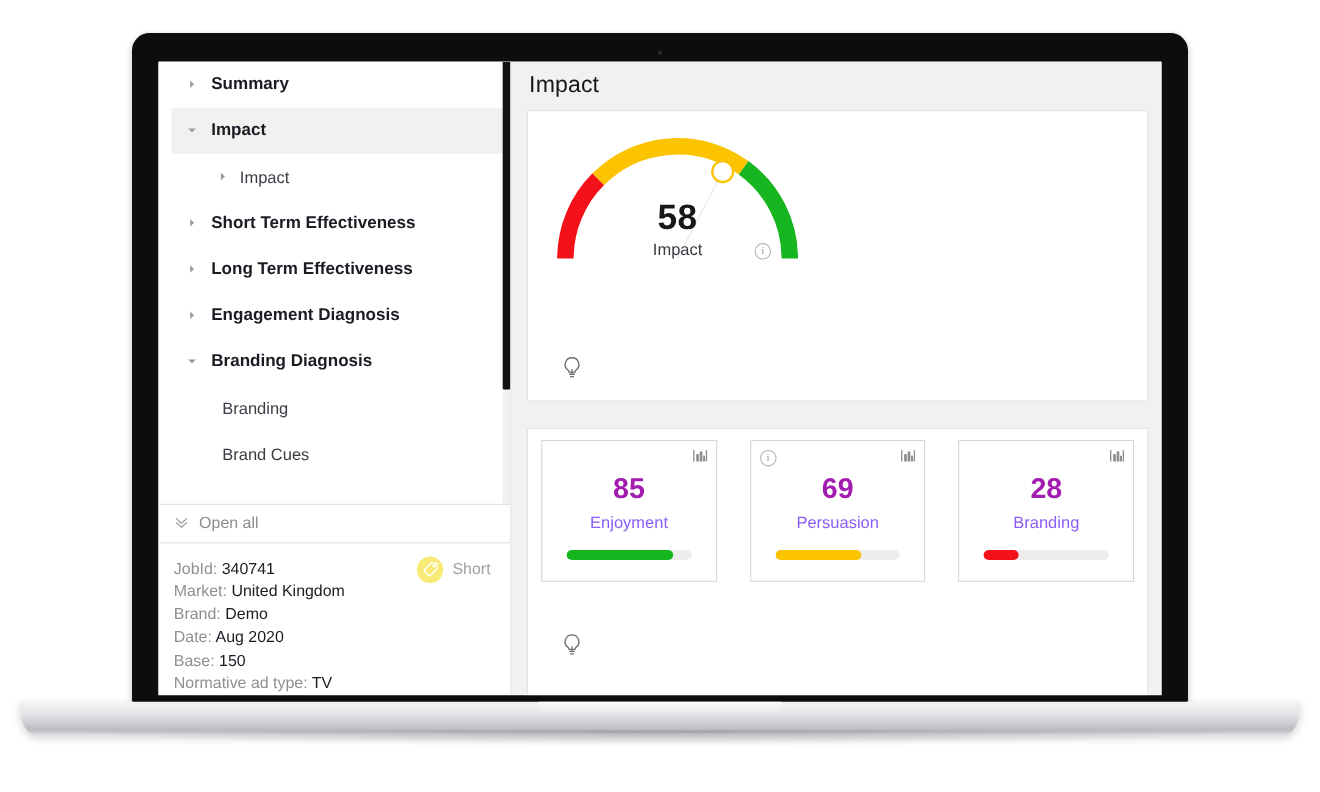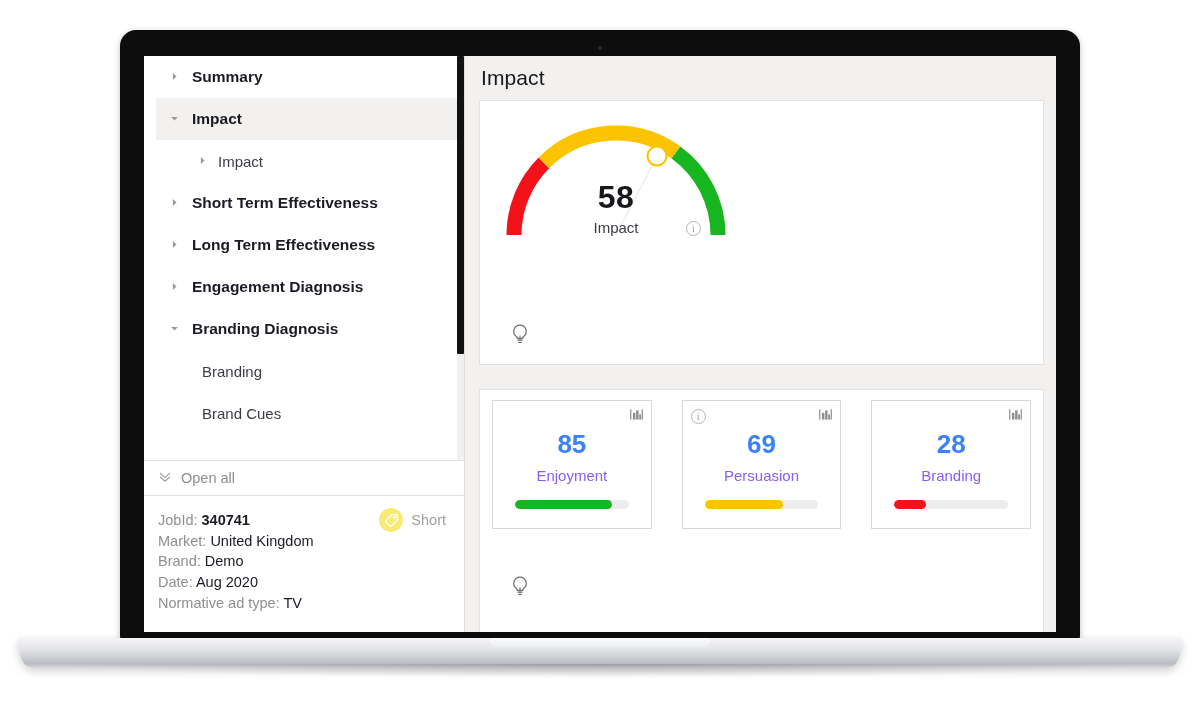--- a/index.html
+++ b/index.html
@@ -157,21 +157,21 @@
     box-sizing: border-box;
   }
   .meta-row {
     font-size: 14.5px;
     line-height: 20.7px;
     color: #1b1b24;
     white-space: nowrap;
   }
   .meta-key { color: #8f8f8f; }
   .meta-val { color: #1b1b24; }
-  .meta-row.bold .meta-val { font-weight: 700; margin-top: 24px; }
+  .meta-row.bold .meta-val { font-weight: 400; margin-top: 24px; }
 
   .tags-btn {
     position: absolute;
     right: 18px;
     top: 12px;
     display: flex;
     align-items: center;
     cursor: pointer;
   }
   .tag-badge {
@@ -293,21 +293,21 @@
   }
   .metric-icon-tr { position: absolute; right: 7px; top: 6px; cursor: pointer; }
   .metric-icon-tl { position: absolute; left: 8px; top: 8px; }
   .metric-value {
     position: absolute;
     left: 0; right: 0;
     top: 28px;
     text-align: center;
     font-size: 26px;
     font-weight: 700;
-    color: #3b82f6;
+    color: #a21caf;
   }
   .metric-name {
     position: absolute;
     left: 0; right: 0;
     top: 66px;
     text-align: center;
     font-size: 15px;
     color: #8b5cf6;
   }
   .metric-bar {
@@ -405,20 +405,21 @@
         </span>
         <span>Open all</span>
       </div>
 
       <div class="meta-panel">
         <div id="meta-list">
             <div class="meta-row bold"><span class="meta-key">JobId:</span> <span class="meta-val">340741</span></div>
             <div class="meta-row"><span class="meta-key">Market:</span> <span class="meta-val">United Kingdom</span></div>
             <div class="meta-row"><span class="meta-key">Brand:</span> <span class="meta-val">Demo</span></div>
             <div class="meta-row"><span class="meta-key">Date:</span> <span class="meta-val">Aug 2020</span></div>
+            <div class="meta-row"><span class="meta-key">Base:</span> <span class="meta-val">150</span></div>
             <div class="meta-row"><span class="meta-key">Normative ad type:</span> <span class="meta-val">TV</span></div>
           </div>
         <div class="tags-btn">
           <span class="tag-badge">
             <svg width="15" height="15" viewBox="0 0 16 16" aria-hidden="true">
               <path d="M8.6 1.8 H13.4 a0.8 0.8 0 0 1 0.8 0.8 V7.4 L7.6 14 a0.9 0.9 0 0 1 -1.3 0 L2.0 9.7 a0.9 0.9 0 0 1 0 -1.3 Z" fill="none" stroke="#ffffff" stroke-width="1.35" stroke-linejoin="round"></path>
               <circle cx="11.3" cy="4.6" r="1.05" fill="none" stroke="#ffffff" stroke-width="1.15"></circle>
             </svg>
           </span>
           <span class="tags-label">Short</span>

